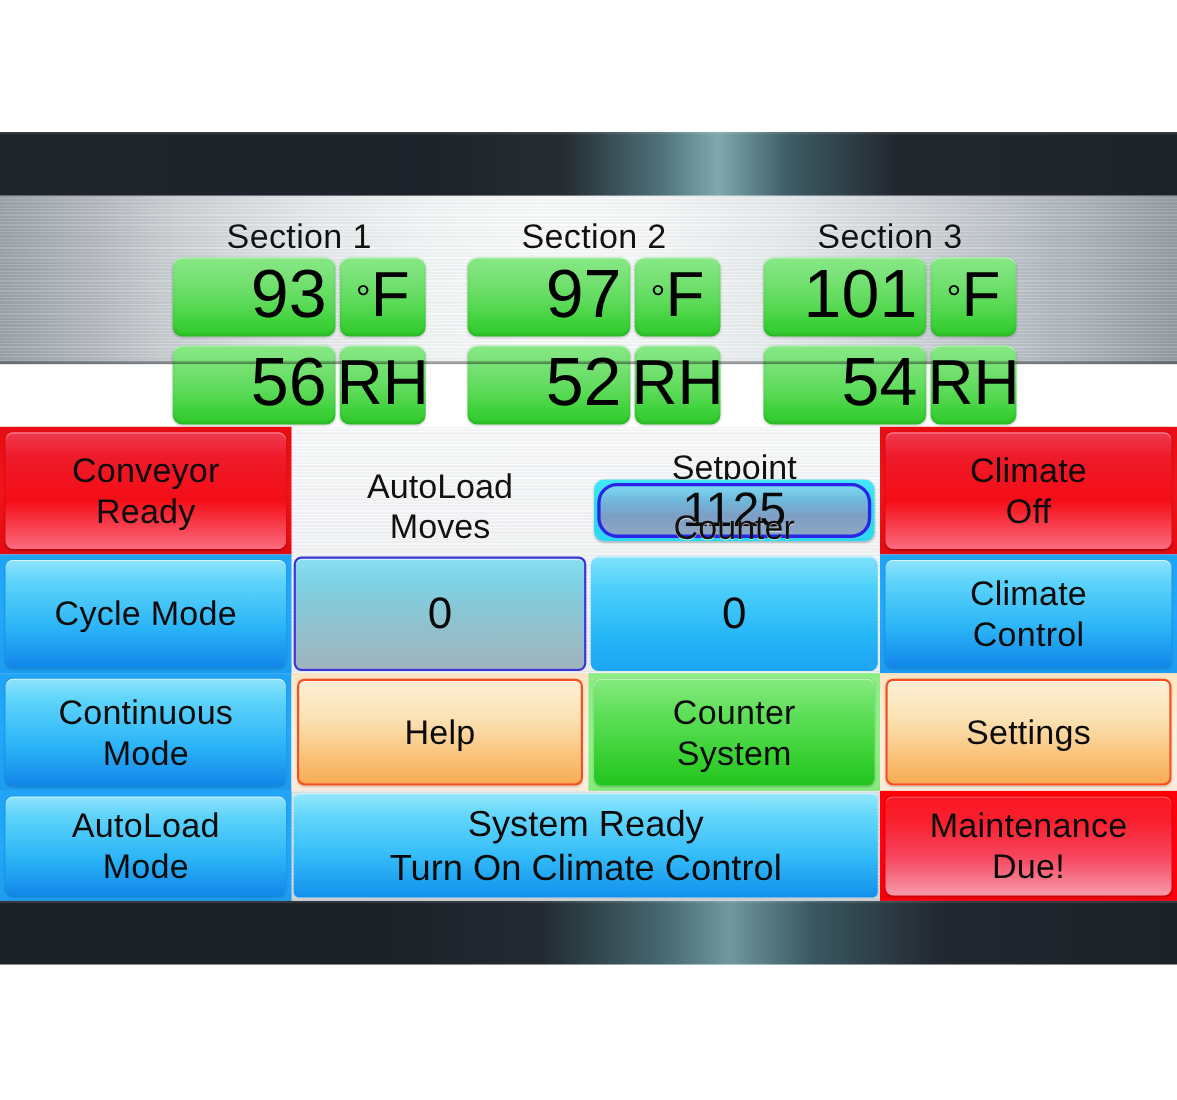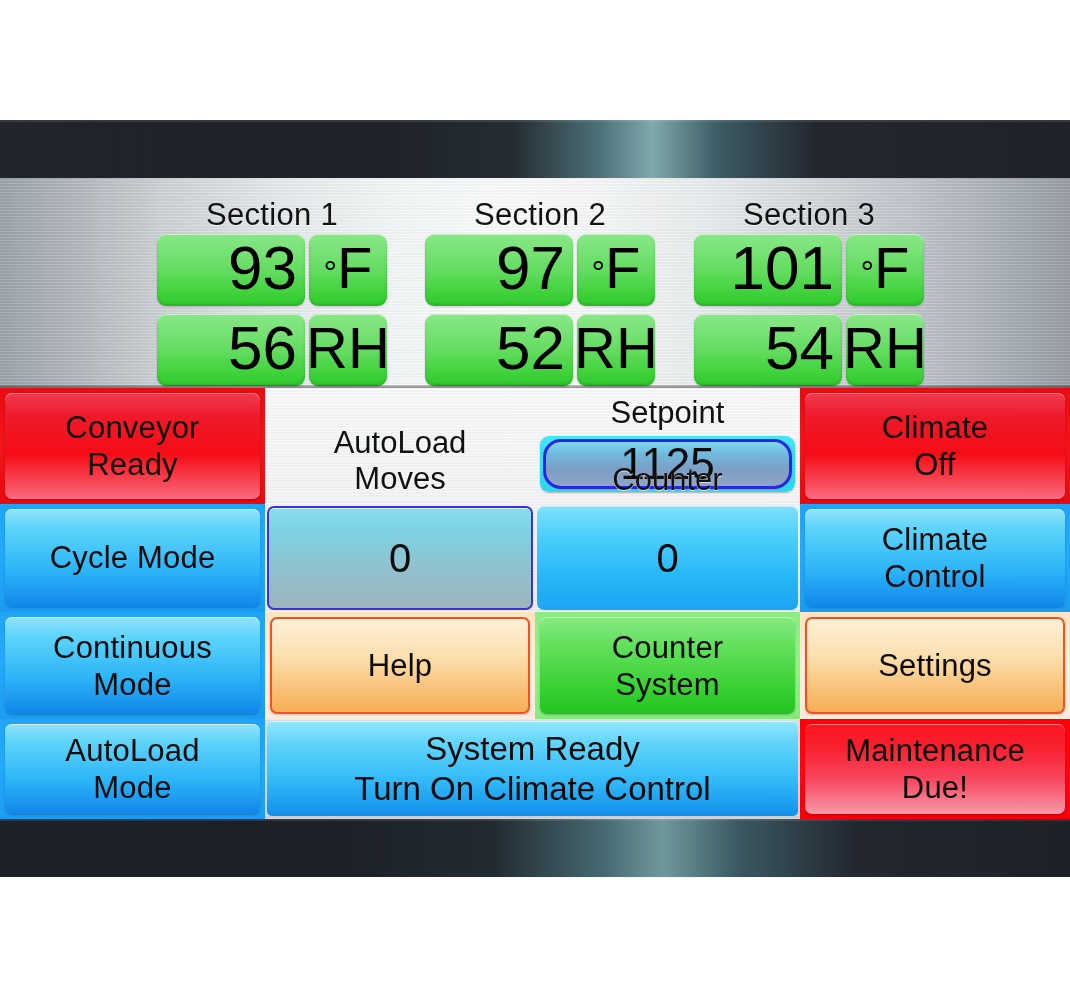--- a/index.html
+++ b/index.html
@@ -35,21 +35,21 @@
       linear-gradient(90deg,
         #1d2128 0%, #1c2027 30%, #222a31 46%,
         #44666e 56%, #6f989d 62%, #3a5861 69%,
         #222730 80%, #1d2128 100%);
   }
   .bezel-hi { position:absolute; left:0; top:0; width:1070px; height:2px;
               background: rgba(255,255,255,.10); }
 
   
   #metal-strip {
-    position: absolute; left: 0; top: 58px; width: 1070px; height: 210px;
+    position: absolute; left: 0; top: 58px; width: 1070px; height: 153px;
     background:
       repeating-linear-gradient(0deg,
          rgba(255,255,255,.11) 0px, rgba(255,255,255,.11) 1px,
          rgba(0,0,0,.035) 1px, rgba(0,0,0,.035) 3px),
       linear-gradient(90deg,
         #9ea4ac 0%, #b2b8be 7%, #cdd2d6 15%, #e6eaec 26%,
         #f4f7f8 36%, #fbfdfd 46%, #f6f8f9 56%, #e9edef 66%,
         #d4d9dd 76%, #bec4ca 86%, #a9afb6 94%, #989ea6 100%);
   }
   #metal-strip::after {
@@ -168,21 +168,21 @@
     box-shadow: inset 0 1px 0 rgba(255,255,255,.55);
   }
   .vbox.bright {
     background: linear-gradient(180deg,#7fe2fb 0%, #4ccffa 28%, #25b6f7 70%, #1da4f2 100%);
     box-shadow: inset 0 1px 0 rgba(255,255,255,.55);
   }
 
   
   #cell-setpoint { position: relative; background: transparent; padding: 0; }
   #setpoint-title {
-    position: absolute; left: 0; right: 0; top: 4px; height: 42px;
+    position: absolute; left: 0; right: 0; top: 16px; height: 42px;
     display: flex; align-items: center; justify-content: center;
     font-size: 31px; color: #111; text-shadow: 0 1px 0 rgba(255,255,255,.7); text-align: center;
   }
   #setpoint-field {
     position: absolute; left: 5px; right: 5px; top: 48px; height: 56px;
     border-radius: 9px;
     background: linear-gradient(180deg,#44e7f7 0%, #30dcf2 40%, #2fd6ef 100%);
     padding: 3px;
     box-shadow: 0 1px 2px rgba(0,0,0,.25);
   }

